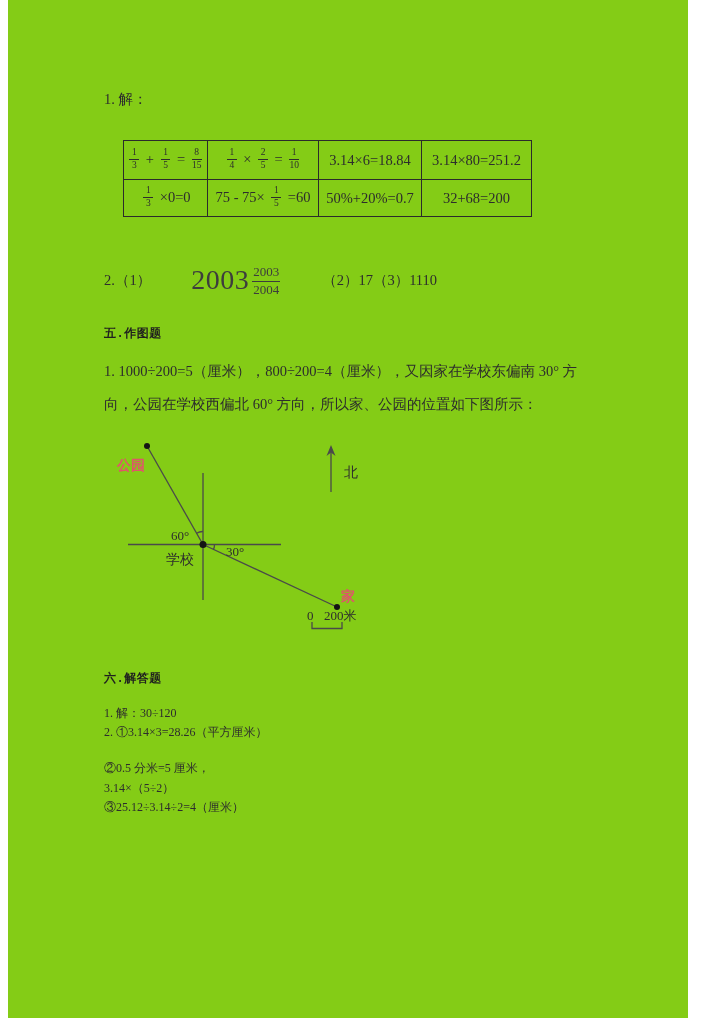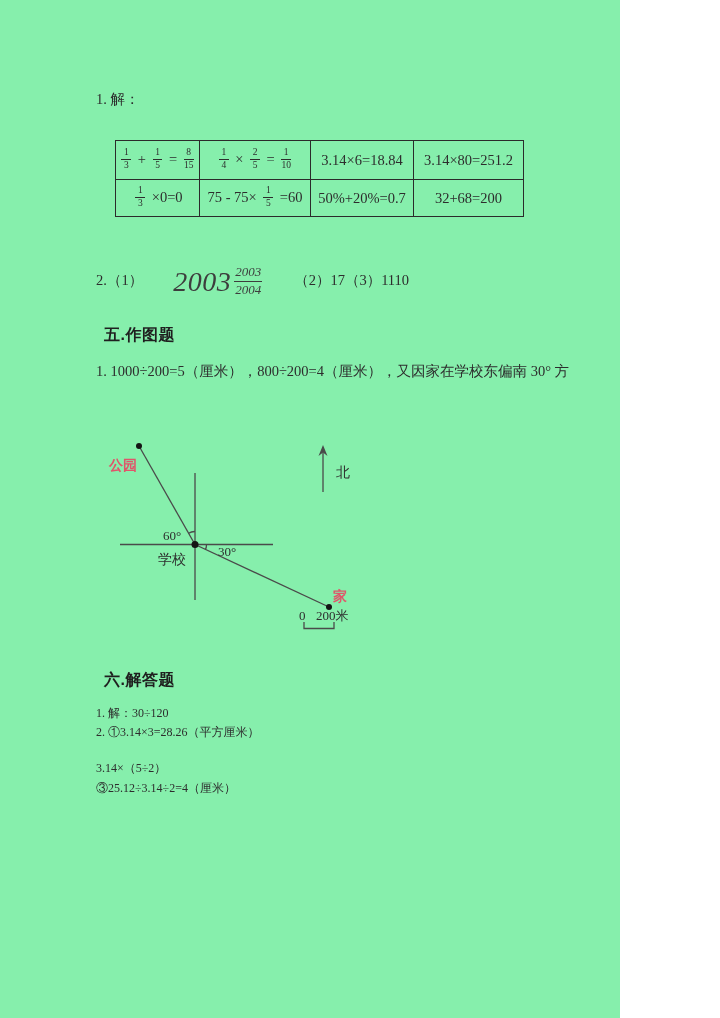--- a/index.html
+++ b/index.html
@@ -1,22 +1,23 @@
 <!DOCTYPE html>
 <html style="--text: #2d2d2d; --accentRed: #e0556a; --diagLine: #4a4a4a; --tableBorder: #2b2b2b;"><head>
 <meta charset="utf-8">
 <style>
   html,body{margin:0;padding:0;background:#ffffff;}
   .page{
     position:relative;
-    width:620px;height:1018px;
-    background:#86efac;
+    width:680px;height:1018px;
+    background:#84cc16;
     font-family:"Liberation Serif","DejaVu Serif",serif;
     color:var(--text,#2d2d2d);
     overflow:hidden;
+    margin-left:8px;
   }
   .abs{position:absolute;}
   .nowrap{white-space:nowrap;}
 
   
   .sol1{left:96px;top:90px;font-size:14.5px;}
   table.anstab{
     position:absolute;left:115px;top:140px;
     border-collapse:collapse;table-layout:fixed;
   }
@@ -32,31 +33,31 @@
   tr.r2{height:37px;}
 
   .frac{
     display:inline-flex;flex-direction:column;align-items:center;
     vertical-align:middle;font-size:9.5px;line-height:1.2;
     margin:0 3px;transform:translateY(-1px);
   }
   .fnum{border-bottom:1px solid var(--text,#2d2d2d);padding:0 2.5px 0.5px;}
   .fden{padding-top:0.5px;}
 
-  .item2{left:96px;top:262px;height:36px;display:flex;align-items:center;font-size:14.5px;}
-  .mixed{display:inline-flex;align-items:flex-end;margin:0 32px 0 30px;color:#3d3d3d;font-style:italic;}
+  .item2{left:96px;top:262px;height:36px;display:flex;align-items:center;font-size:14.5px;gap:10px;}
+  .mixed{display:inline-flex;align-items:center;margin:0 32px 0 30px;color:#3d3d3d;}
   .mixed-whole{font-size:28px;letter-spacing:0.5px;line-height:1;}
   .mixed-frac{display:inline-flex;flex-direction:column;align-items:center;font-size:13px;line-height:1.15;margin-left:3px;transform:translateY(1px);}
   .mixed-frac .fnum{border-bottom:1.3px solid #3d3d3d;padding:0 1px 1px;}
   .mixed-frac .fden{padding-top:1px;}
 
   
   .sec-head{
-    left:104px;font-weight:bold;font-size:16px;
-    font-family:Liberation Sans, sans-serif;
+    left:96px;font-weight:bold;font-size:12px;
+    font-family:Liberation Mono, monospace;
     color:#1f1f1f;letter-spacing:0.5px;
   }
   .h5{top:325px;}
   .h6{top:670px;}
 
   
   .para5{left:96px;top:355px;width:545px;font-size:14.5px;line-height:33px;}
 
   .diagram{left:88px;top:436px;}
   .diagram text{
@@ -138,20 +139,21 @@
         <span class="fden">2004</span>
       </span>
     </span>
     <span>（2）17（3）1110</span>
   </div>
 
   <div class="abs sec-head h5 nowrap">五.作图题</div>
 
   <div class="abs para5">
     <div class="nowrap">1. 1000÷200=5（厘米），800÷200=4（厘米），又因家在学校东偏南 30° 方</div>
+    <div class="nowrap">向，公园在学校西偏北 60° 方向，所以家、公园的位置如下图所示：</div>
   </div>
 
   <svg class="abs diagram" width="280" height="205" viewBox="0 0 280 205">
 
     <line x1="107" y1="37" x2="107" y2="164"></line>
     <line x1="32" y1="108.5" x2="185" y2="108.5"></line>
 
     <line x1="107" y1="108.5" x2="51" y2="10"></line>
     <circle class="dot" cx="51" cy="10" r="3"></circle>
     <text class="red" x="21" y="34" font-size="14">公园</text>
@@ -178,17 +180,18 @@
     <text x="228" y="184" font-size="13">200米</text>
     <polyline points="216,186 216,192.5 246,192.5 246,186"></polyline>
   </svg>
 
   <div class="abs sec-head h6 nowrap">六.解答题</div>
 
   <div class="abs sec6">
     <div class="s6line">1. 解：30÷120</div>
     <div class="s6line">2. ①3.14×3=28.26（平方厘米）</div>
     <div class="s6gap"></div>
+    <div class="s6line">②0.5 分米=5 厘米，</div>
     <div class="s6line">3.14×（5÷2）</div>
     <div class="s6line">③25.12÷3.14÷2=4（厘米）</div>
   </div>
 
 </div>
 
 </body></html>

